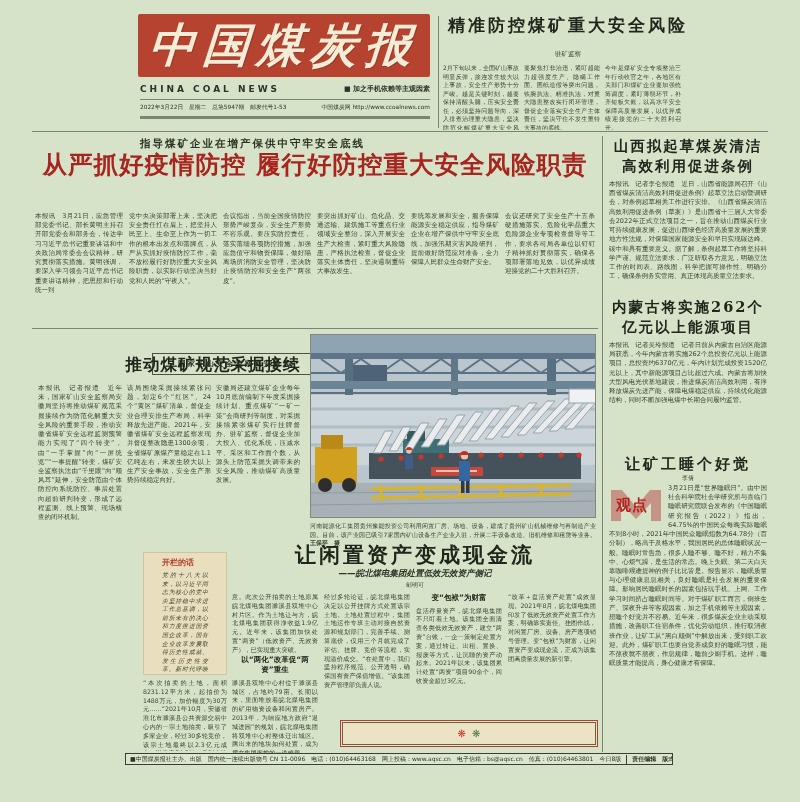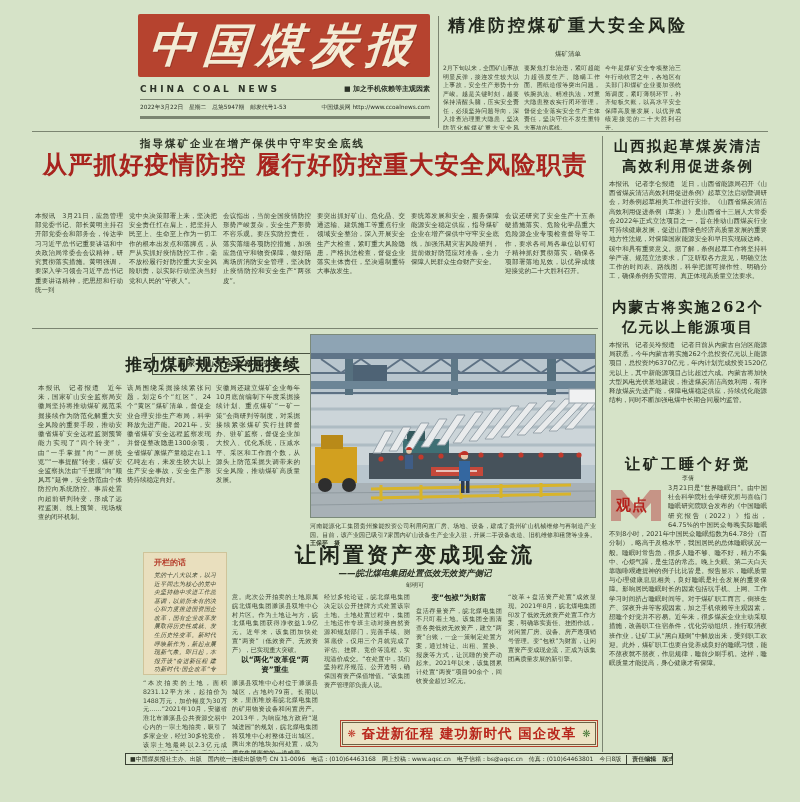--- a/index.html
+++ b/index.html
@@ -30,21 +30,21 @@
     font-style:italic; font-size:46px; letter-spacing:8px; transform:skewX(-4deg);
     text-shadow:1px 1px 0 rgba(0,0,0,.15);
     white-space:nowrap;
   }
   .kicker-box {
     border:1px solid #4a5342; display:flex; align-items:center; justify-content:center;
     font-size:7.5px; font-weight:bold; color:#2c3325; letter-spacing:2px;
   }
   .subhead { font-weight:bold; font-size:7.5px; color:#20261c; text-align:center; margin:0 0 3px; }
   .box-feature {
-    background:#e9dfbe; border:1px solid #cfc49a; padding:4px 10px;
+    background:#e9dfbe; border:1px solid #cfc49a; padding:4px 18px;
   }
   .banner {
     background:#ece3c4; border:1px solid #b2402c; outline:1px solid #6b6246; outline-offset:-3px;
     display:flex; align-items:center; justify-content:center; gap:6px;
   }
   .banner-text { color:#b8261c; font-weight:bold; font-size:13.5px; letter-spacing:1px; white-space:nowrap; }
   .footer-bar {
     border:1px solid #3a4033; background:rgba(255,255,255,.12);
     display:flex; align-items:center; justify-content:space-between;
     font-size:6px; color:#2e3527; padding:0 4px; white-space:nowrap; overflow:hidden;
@@ -74,21 +74,21 @@
 <div class="abs" style="left:140px; top:103px; width:290px; display:flex; justify-content:space-between;">
   <span style="font-size:5.8px; color:#2c3328;">2022年3月22日　星期二　总第5947期　邮发代号1-53</span>
   <span style="font-size:5.8px; color:#2c3328;">中国煤炭网 http://www.ccoalnews.com</span>
 </div>
 
 <div class="abs divider" style="left:140px; top:116px; width:290px; height:2.5px;"></div>
 
 <div class="abs divider" style="left:438px; top:16px; width:1px; height:112px;"></div>
 
 <div class="abs hl-black serif" style="left:444px; top:14px; width:248px; font-size:17px; letter-spacing:3px;">精准防控煤矿重大安全风险</div>
-<div class="abs" style="left:444px; top:50px; width:248px; text-align:center; font-size:6.5px; color:#39412f;">煤矿清单</div>
+<div class="abs" style="left:444px; top:50px; width:248px; text-align:center; font-size:6.5px; color:#39412f;">驻矿监察</div>
 
 <div class="abs coltext" style="left:443px; top:64px; width:76px; height:66px; font-size:6px;">2月下旬以来，全国矿山事故明显反弹，接连发生较大以上事故，安全生产形势十分严峻。越是关键时刻，越要保持清醒头脑，压实安全责任，必须坚持问题导向，深入排查治理重大隐患，坚决防范化解煤矿重大安全风险。</div>
 <div class="abs coltext" style="left:524px; top:64px; width:76px; height:66px; font-size:6px;">要聚焦打非治违，紧盯超能力超强度生产、隐瞒工作面、图纸造假等突出问题，铁腕执法、精准执法，对重大隐患整改实行闭环管理，督促企业落实安全生产主体责任，坚决守住不发生重特大事故的底线。</div>
 <div class="abs coltext" style="left:605px; top:64px; width:76px; height:66px; font-size:6px;">今年是煤矿安全专项整治三年行动收官之年，各地区有关部门和煤矿企业要加强统筹调度，紧盯薄弱环节，补齐短板欠账，以高水平安全保障高质量发展，以优异成绩迎接党的二十大胜利召开。</div>
 
 <div class="abs divider" style="left:32px; top:131px; width:736px; height:1px;"></div>
 
 <div class="abs divider" style="left:602px; top:136px; width:1px; height:616px;"></div>
 
 <div class="abs serif" style="left:140px; top:137px; font-size:10.5px; font-weight:bold; color:#2c3325; letter-spacing:2px;">指导煤矿企业在增产保供中守牢安全底线</div>
@@ -282,20 +282,19 @@
 
 <div class="abs coltext" style="left:416px; top:593px; width:86px; height:122px; font-size:6.2px;">
   <div class="subhead" style="margin-top:0;">变“包袱”为财富</div>
   <span>盘活存量资产，皖北煤电集团不只盯着土地。该集团全面清查各类低效无效资产，建立“两资”台账，一企一策制定处置方案，通过转让、出租、置换、报废等方式，让沉睡的资产动起来。2021年以来，该集团累计处置“两资”项目90余个，回收资金超过3亿元。</span>
 </div>
 
 <div class="abs coltext" style="left:508px; top:593px; width:88px; height:122px; font-size:6.2px;">“改革＋盘活资产处置”成效显现。2021年8月，皖北煤电集团印发了低效无效资产处置工作方案，明确靠实责任、挂图作战，对闲置厂房、设备、房产逐项销号管理。变“包袱”为财富，让闲置资产变成现金流，正成为该集团高质量发展的新引擎。</div>
 
 <div class="abs banner" style="left:340px; top:720px; width:258px; height:27px;">
   <span style="color:#c0392b; font-size:10px;">❋</span>
-  <span class="banner-text">奋进新征程 建功新时代 国企改革</span>
   <span style="color:#4a7a3a; font-size:10px;">❋</span>
 </div>
 
 <div class="abs footer-bar" style="left:125px; top:753px; width:548px; height:12px;">
   <span>■中国煤炭报社主办、出版　国内统一连续出版物号 CN 11-0096　电话：(010)64463168　网上投稿：www.aqsc.cn　电子信箱：bs@aqsc.cn　传真：(010)64463801　今日8版</span>
   <span class="footer-duty">责任编辑　版式设计</span>
 </div>
 
 </body></html>

